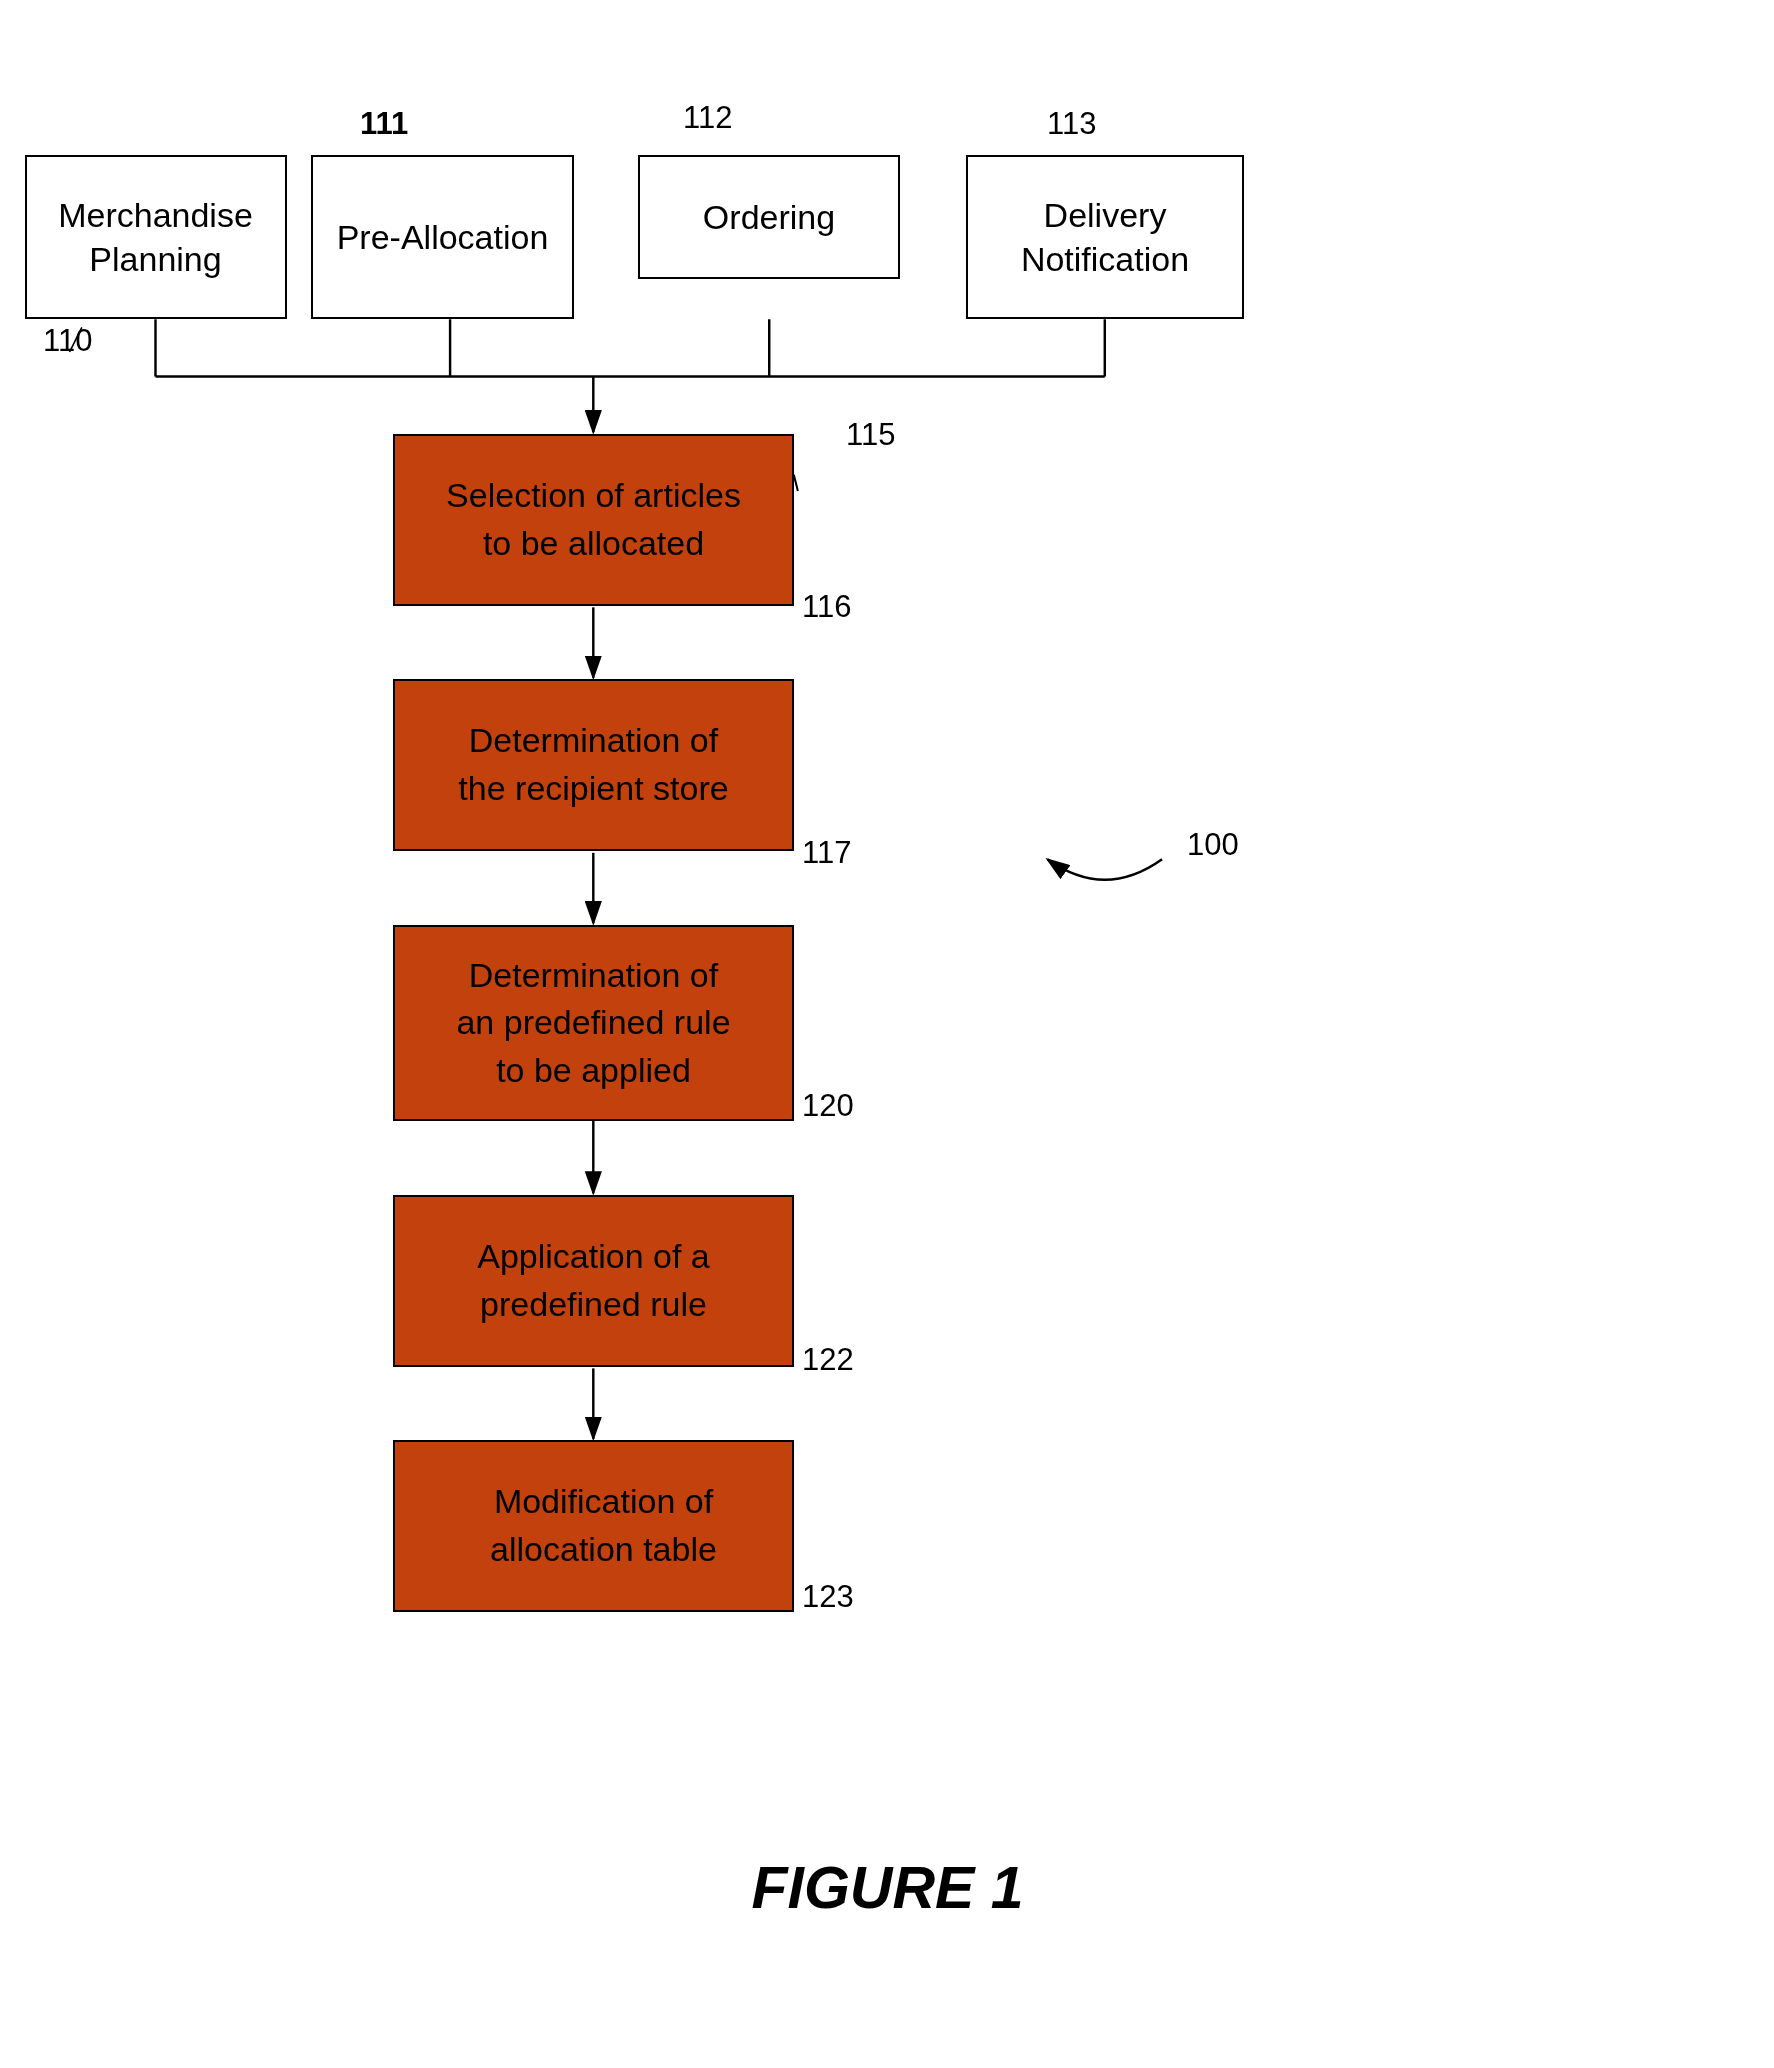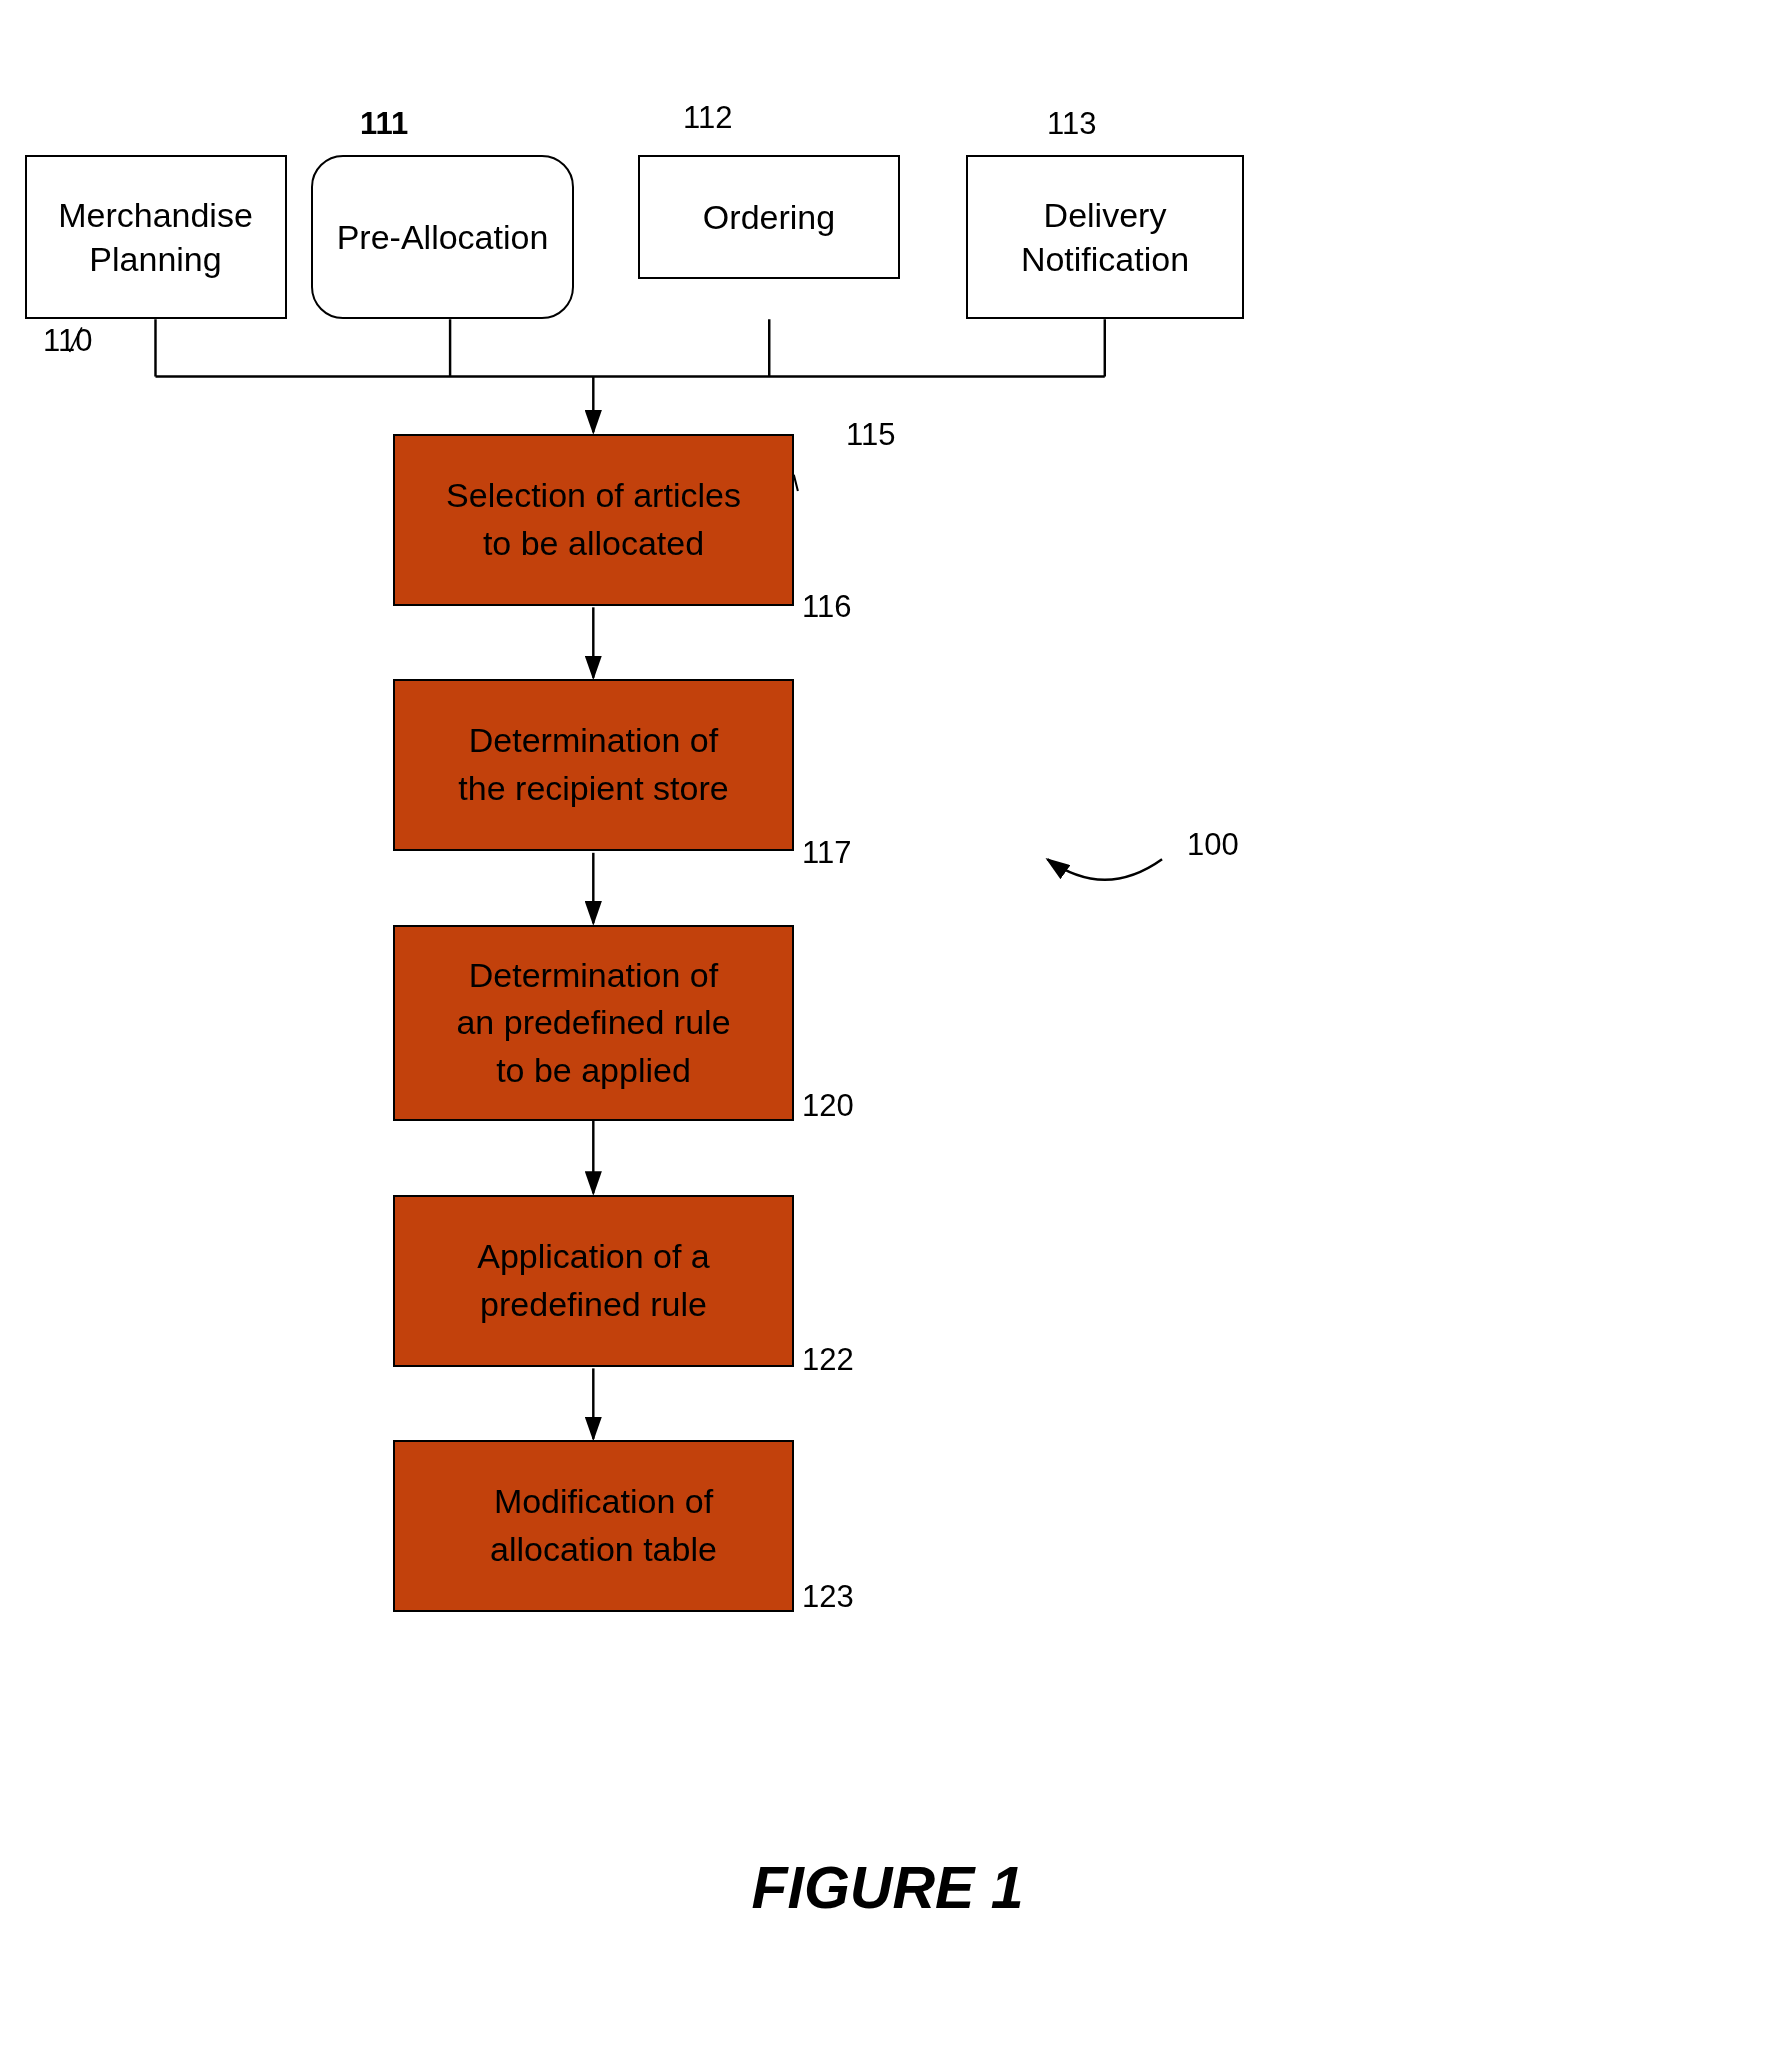--- a/index.html
+++ b/index.html
@@ -110,21 +110,21 @@
 
     <line x1="965" y1="540" x2="930" y2="580" stroke="#000" stroke-width="2.5" marker-end="url(#arrowhead)"></line>
 
   </svg>
 
   <div class="top-box" style="left:24.5px; top:155px; width:262px; height:164px;">
     <span>Merchandise
 Planning</span>
   </div>
 
-  <div class="top-box" style="left:311px; top:155px; width:263px; height:164px;border-radius:32px;">
+  <div class="top-box" style="left:311px; top:155px; width:263px; height:164px;">
     <span>Pre-Allocation</span>
   </div>
 
   <div class="top-box" style="left:638px; top:155px; width:262px; height:124px;">
     <span>Ordering</span>
   </div>
 
   <div class="top-box" style="left:966px; top:155px; width:278px; height:164px;">
     <span>Delivery
 Notification</span>

